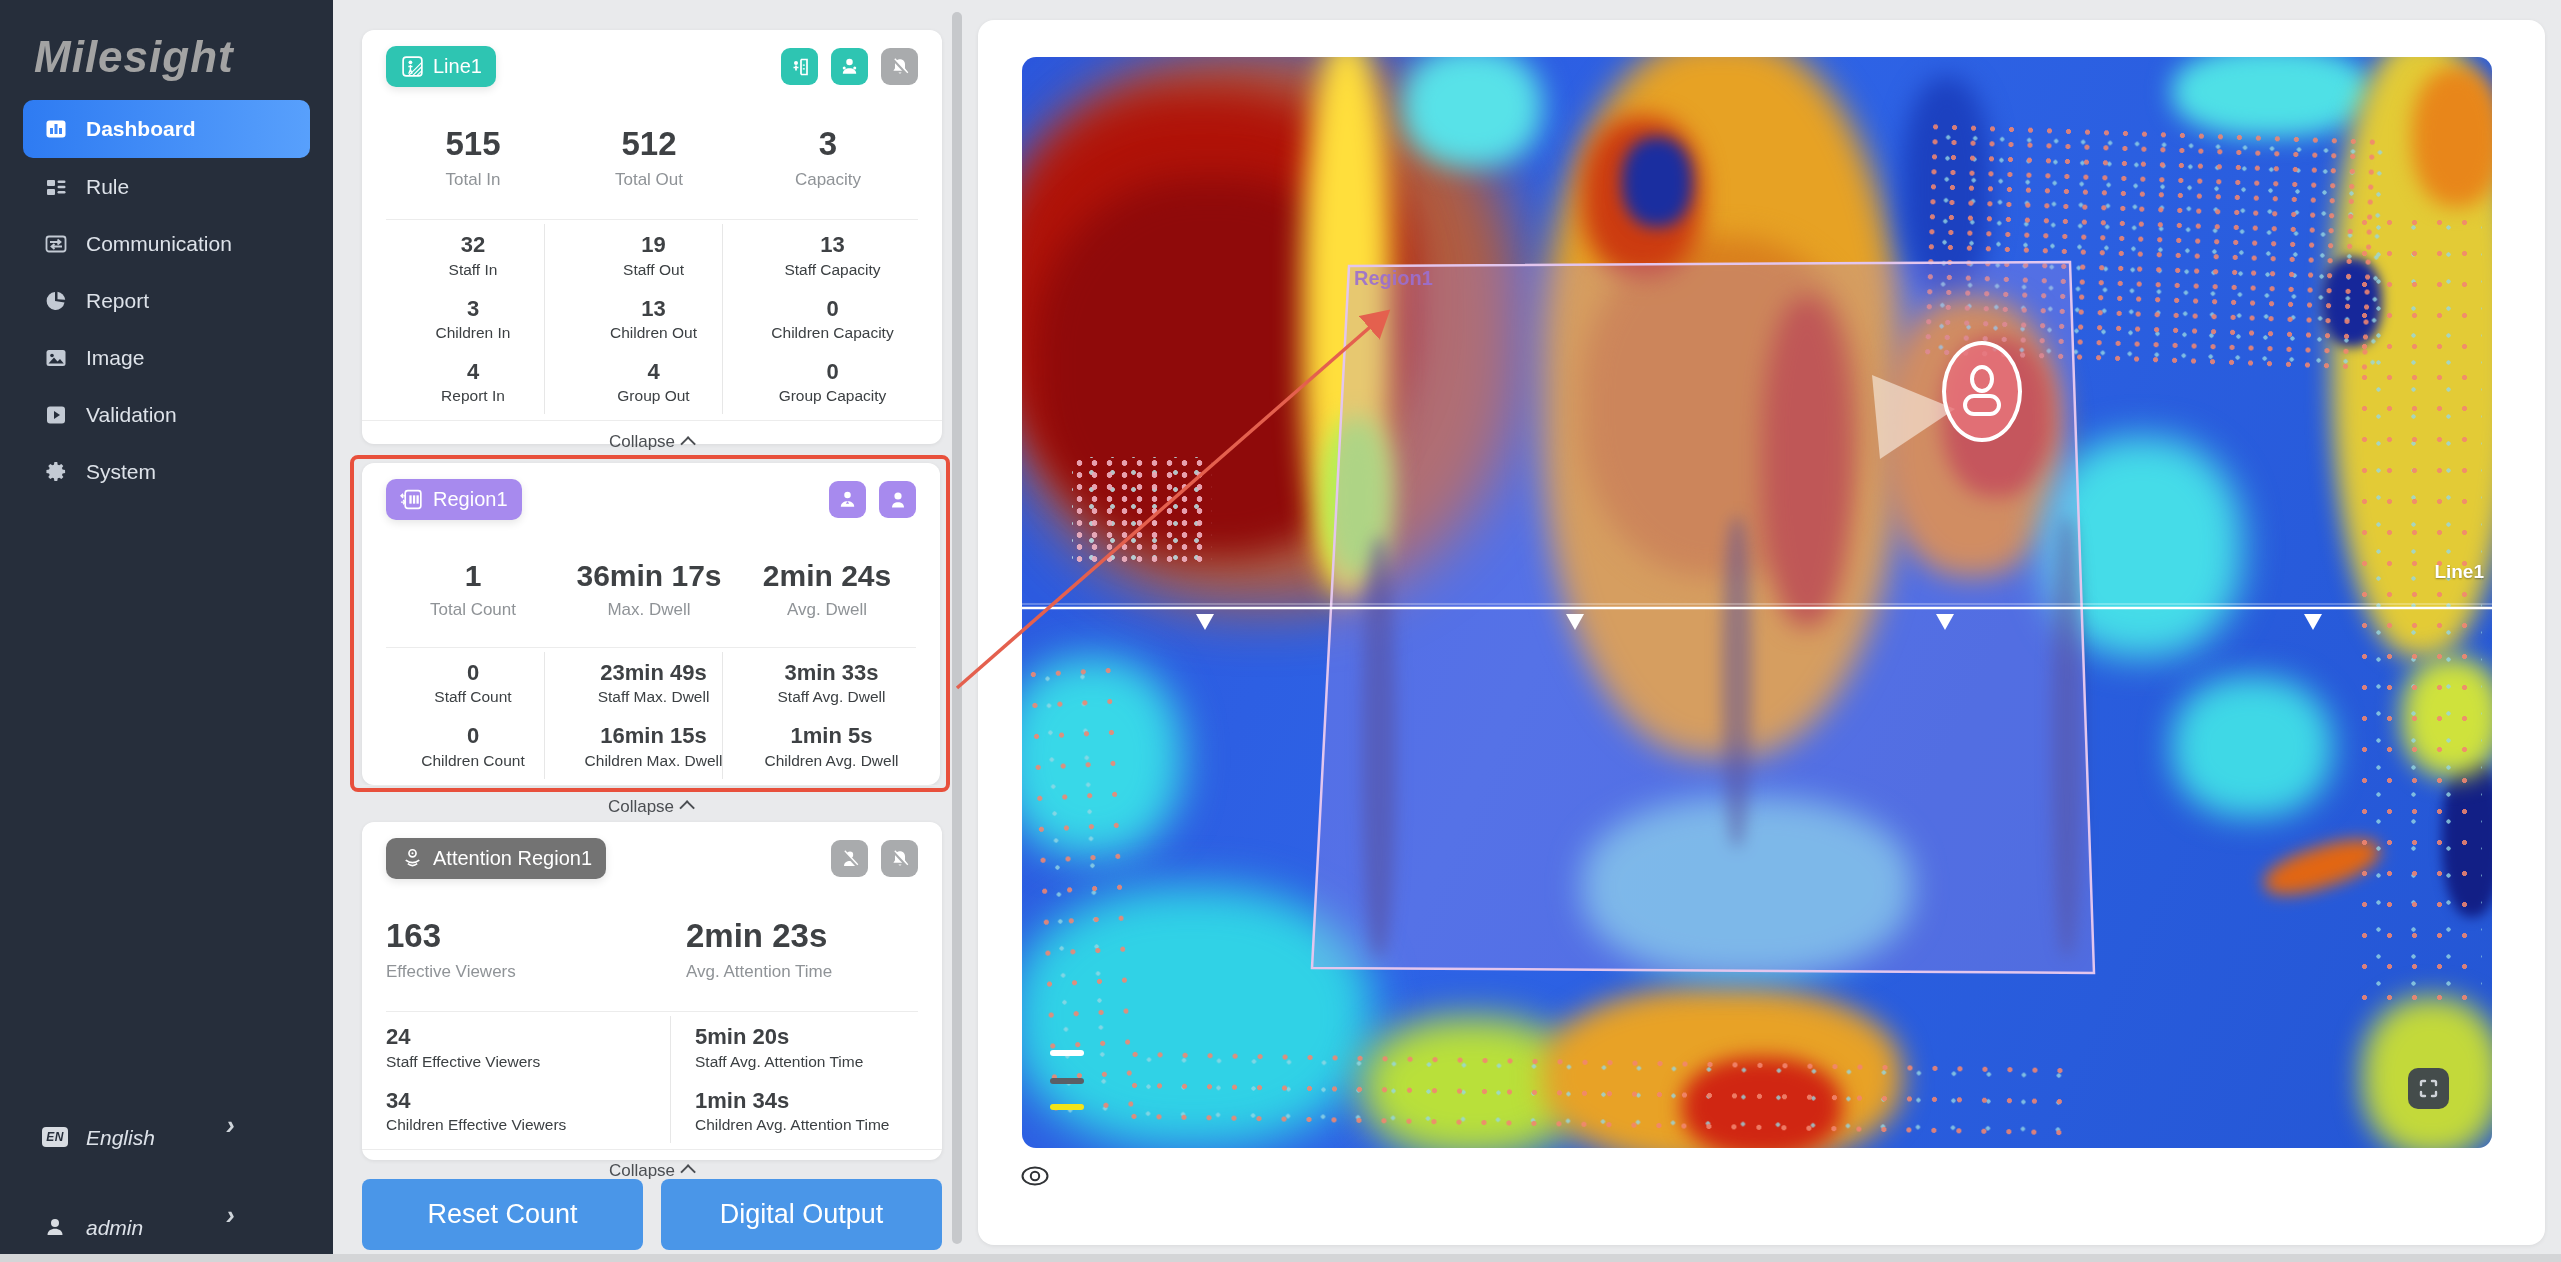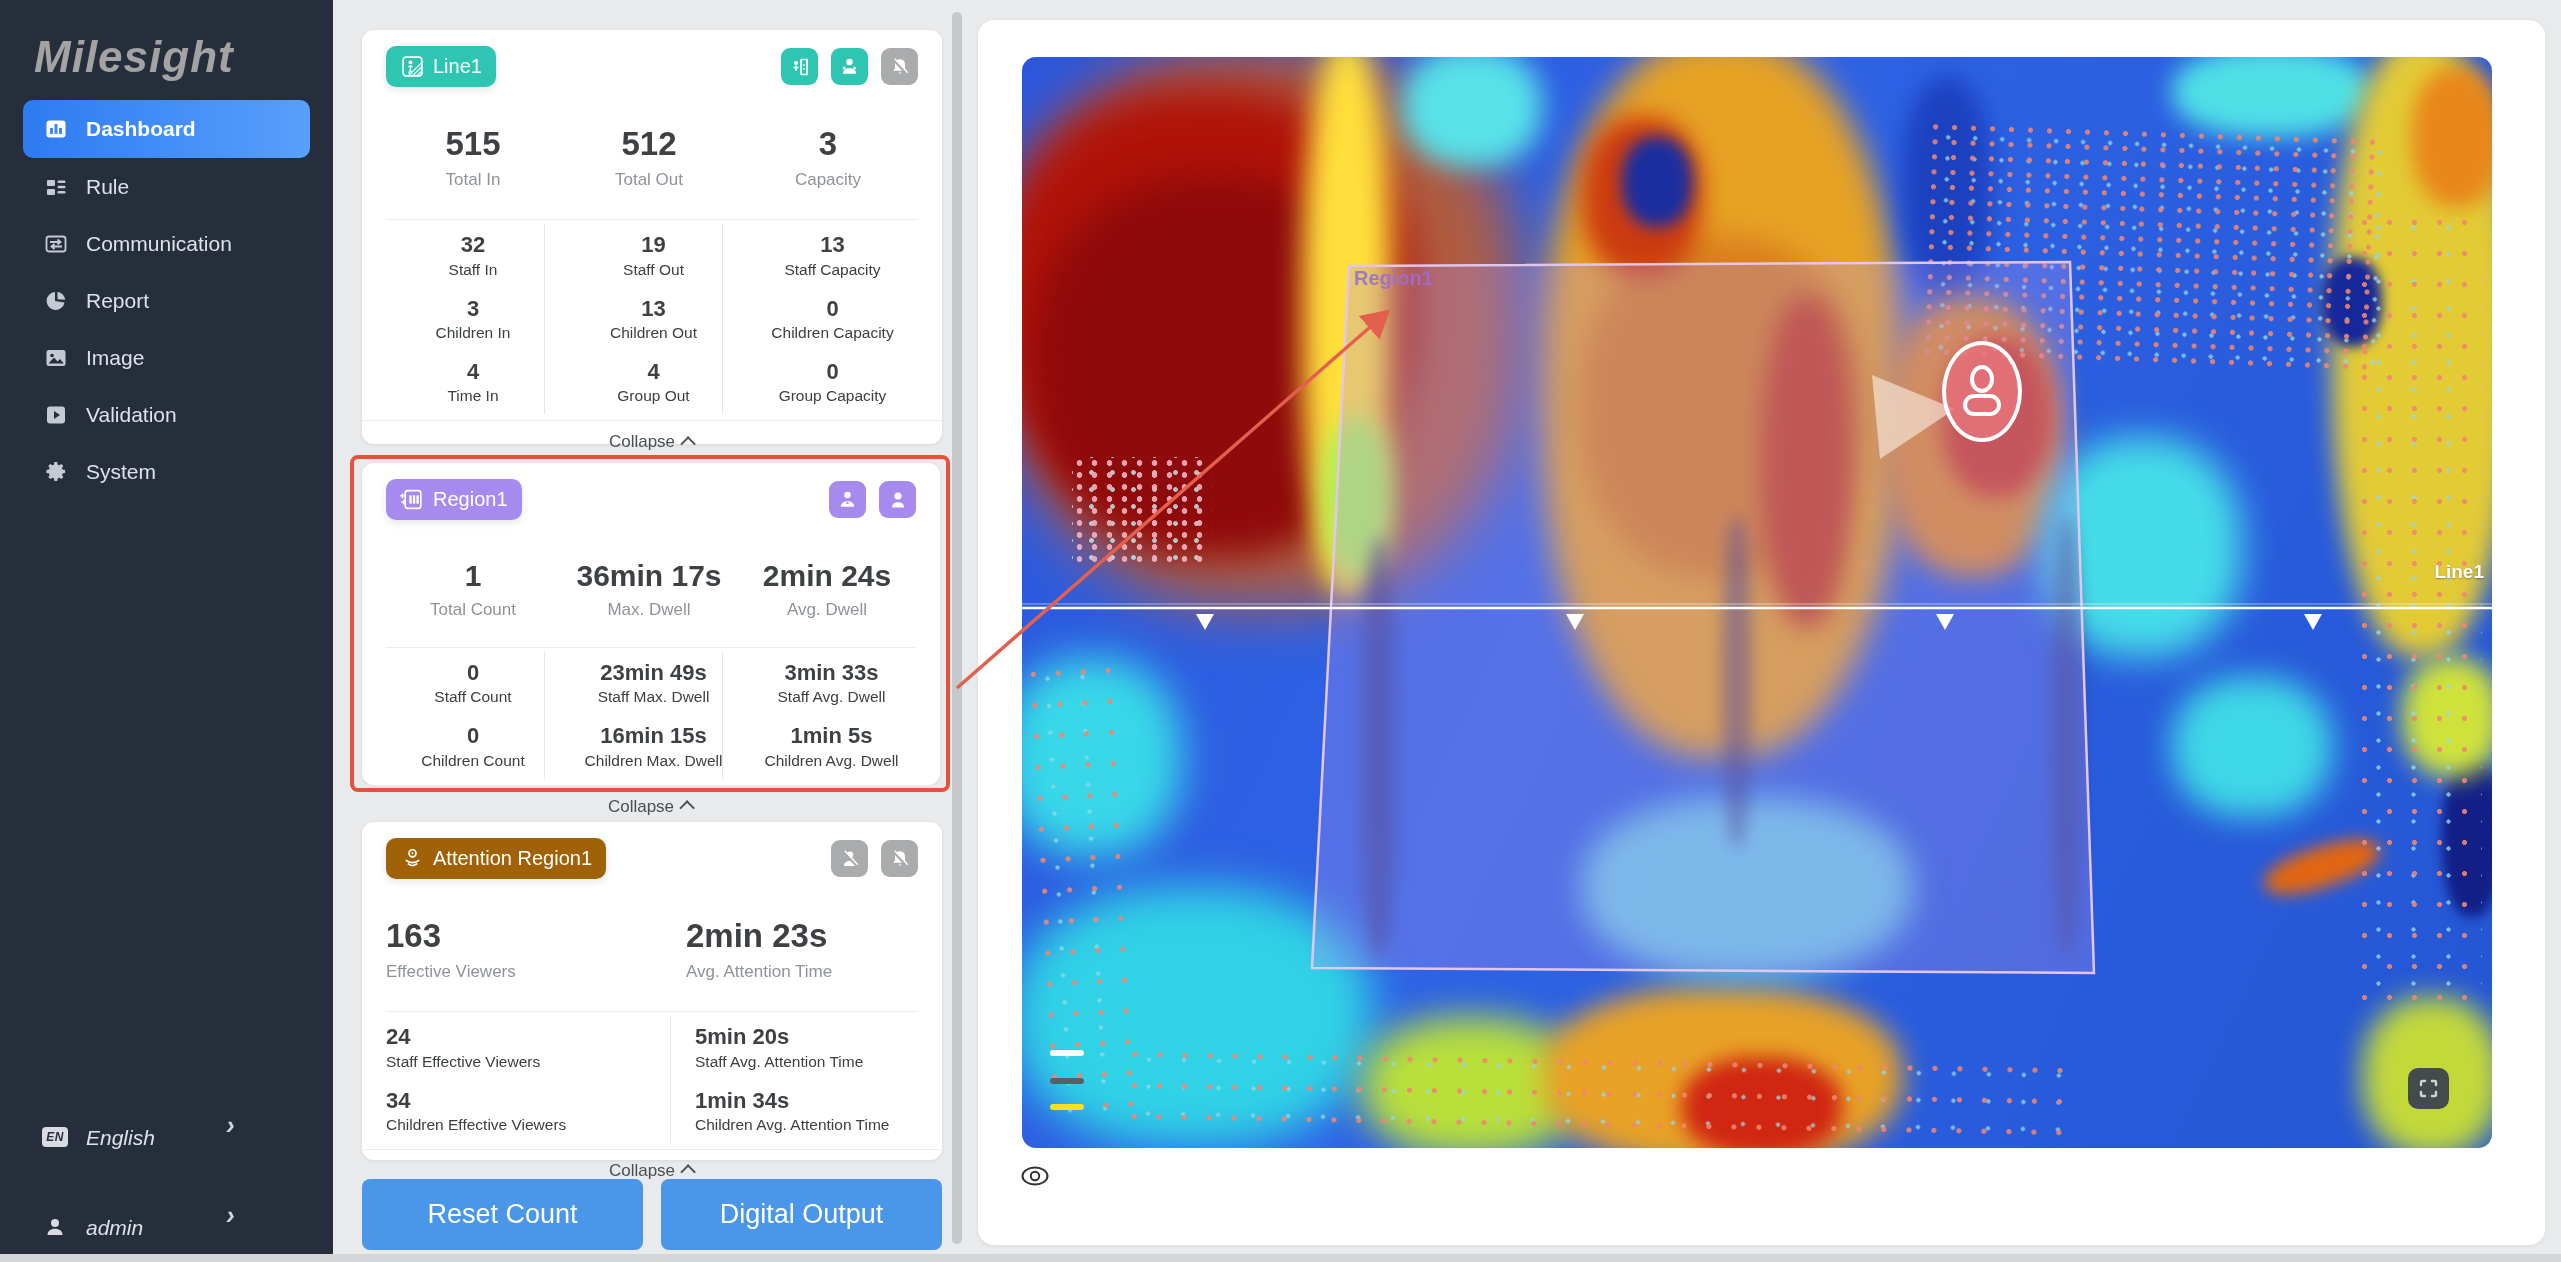--- a/index.html
+++ b/index.html
@@ -264,21 +264,21 @@
     <div class="cell sep">
         <div class="sv">13</div>
         <div class="sl">Children Out</div>
       </div>
     <div class="cell sep">
         <div class="sv">0</div>
         <div class="sl">Children Capacity</div>
       </div>
     <div class="cell">
         <div class="sv">4</div>
-        <div class="sl">Time In</div>
+        <div class="sl">Report In</div>
       </div>
     <div class="cell sep">
         <div class="sv">4</div>
         <div class="sl">Group Out</div>
       </div>
     <div class="cell sep">
         <div class="sv">0</div>
         <div class="sl">Group Capacity</div>
       </div>
   </div>
@@ -362,21 +362,21 @@
   </div>
 
   <div class="collapse-row">
     <span>Collapse</span>
     <span class="caret-up"></span>
   </div>
 </section>
 
 <section class="card" style="top:822px;height:338px;">
   <div class="card-head">
-    <div class="badge" style="background:#a16207;">
+    <div class="badge" style="background:#737373;">
       <svg width="25" height="25" viewBox="0 0 24 24" fill="none" stroke="#ffffff" stroke-width="1.6">
         <circle cx="12" cy="7" r="3.4"></circle>
           <circle cx="12" cy="7" r="1" fill="#fff" stroke="none"></circle>
         <path d="M5.5 13.5 Q12 18.5 18.5 13.5"></path>
           <path d="M7.5 17 Q12 20.5 16.5 17"></path>
       </svg>
       <span>Attention Region1</span>
     </div>
     <div class="mini-btns">
       <div class="mini-btn" style="background:#a9abad;">

